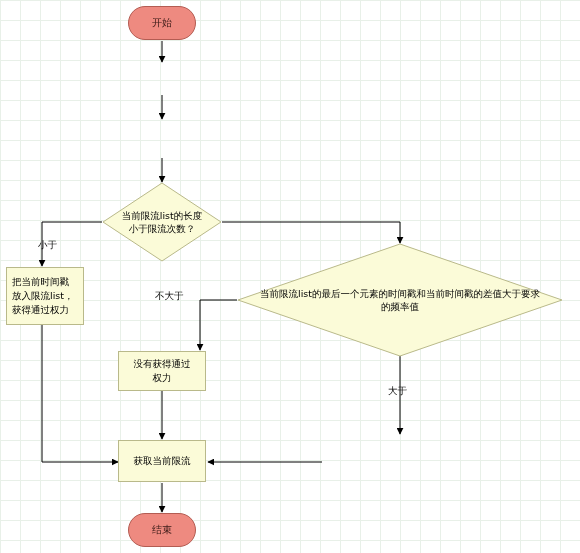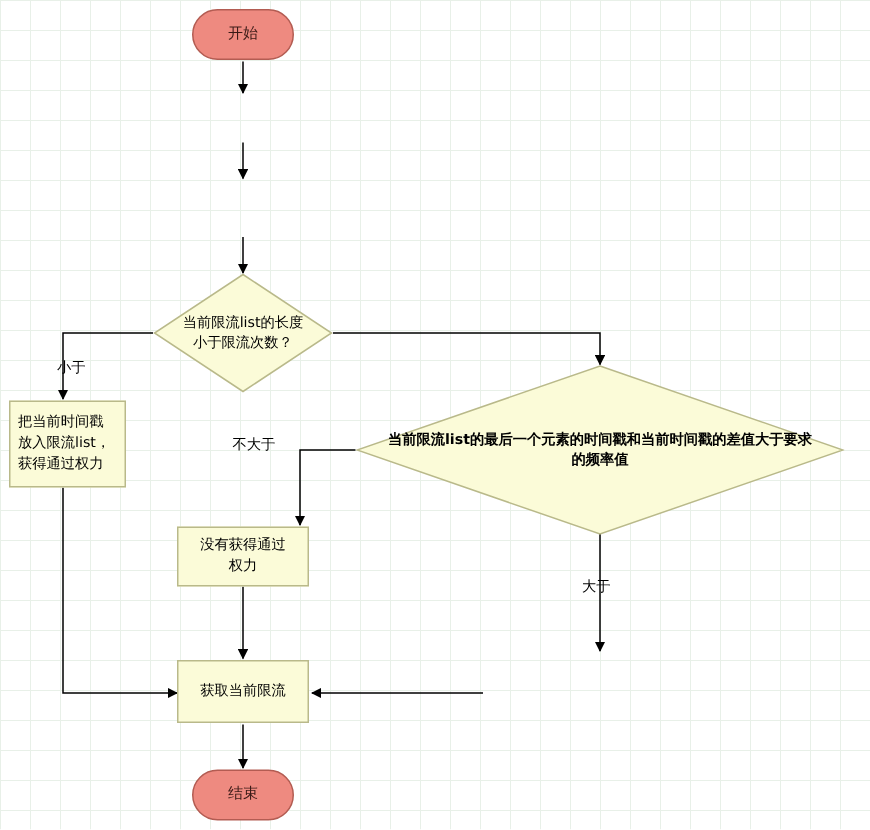--- a/index.html
+++ b/index.html
@@ -131,21 +131,21 @@
   <div class="diamond-wrap" style="left:102px; top:182px; width:120px; height:80px;text-decoration:underline;">
     <svg class="diamond-shape" viewBox="0 0 120 80" preserveAspectRatio="none">
       <polygon points="60,1 119,40 60,79 1,40" fill="#fbfbd8" stroke="#b9b98a" stroke-width="1"></polygon>
     </svg>
     <div class="diamond-label" style="white-space:pre-line;">
       <span>当前限流list的长度
 小于限流次数？</span>
     </div>
   </div>
 
-  <div class="diamond-wrap" style="left:237px; top:243px; width:326px; height:114px;font-weight:bold;">
+  <div class="diamond-wrap" style="left:237px; top:243px; width:326px; height:114px;">
     <svg class="diamond-shape" viewBox="0 0 326 114" preserveAspectRatio="none">
       <polygon points="163,1 325,57 163,113 1,57" fill="#fbfbd8" stroke="#b9b98a" stroke-width="1"></polygon>
     </svg>
     <div class="diamond-label" style="padding:0 20px;">
       <span>当前限流list的最后一个元素的时间戳和当前时间戳的差值大于要求的频率值</span>
     </div>
   </div>
 
   <div class="node note-left" style="left:6px; top:267px; width:78px; height:58px; white-space:pre-line;">
     <span>把当前时间戳

